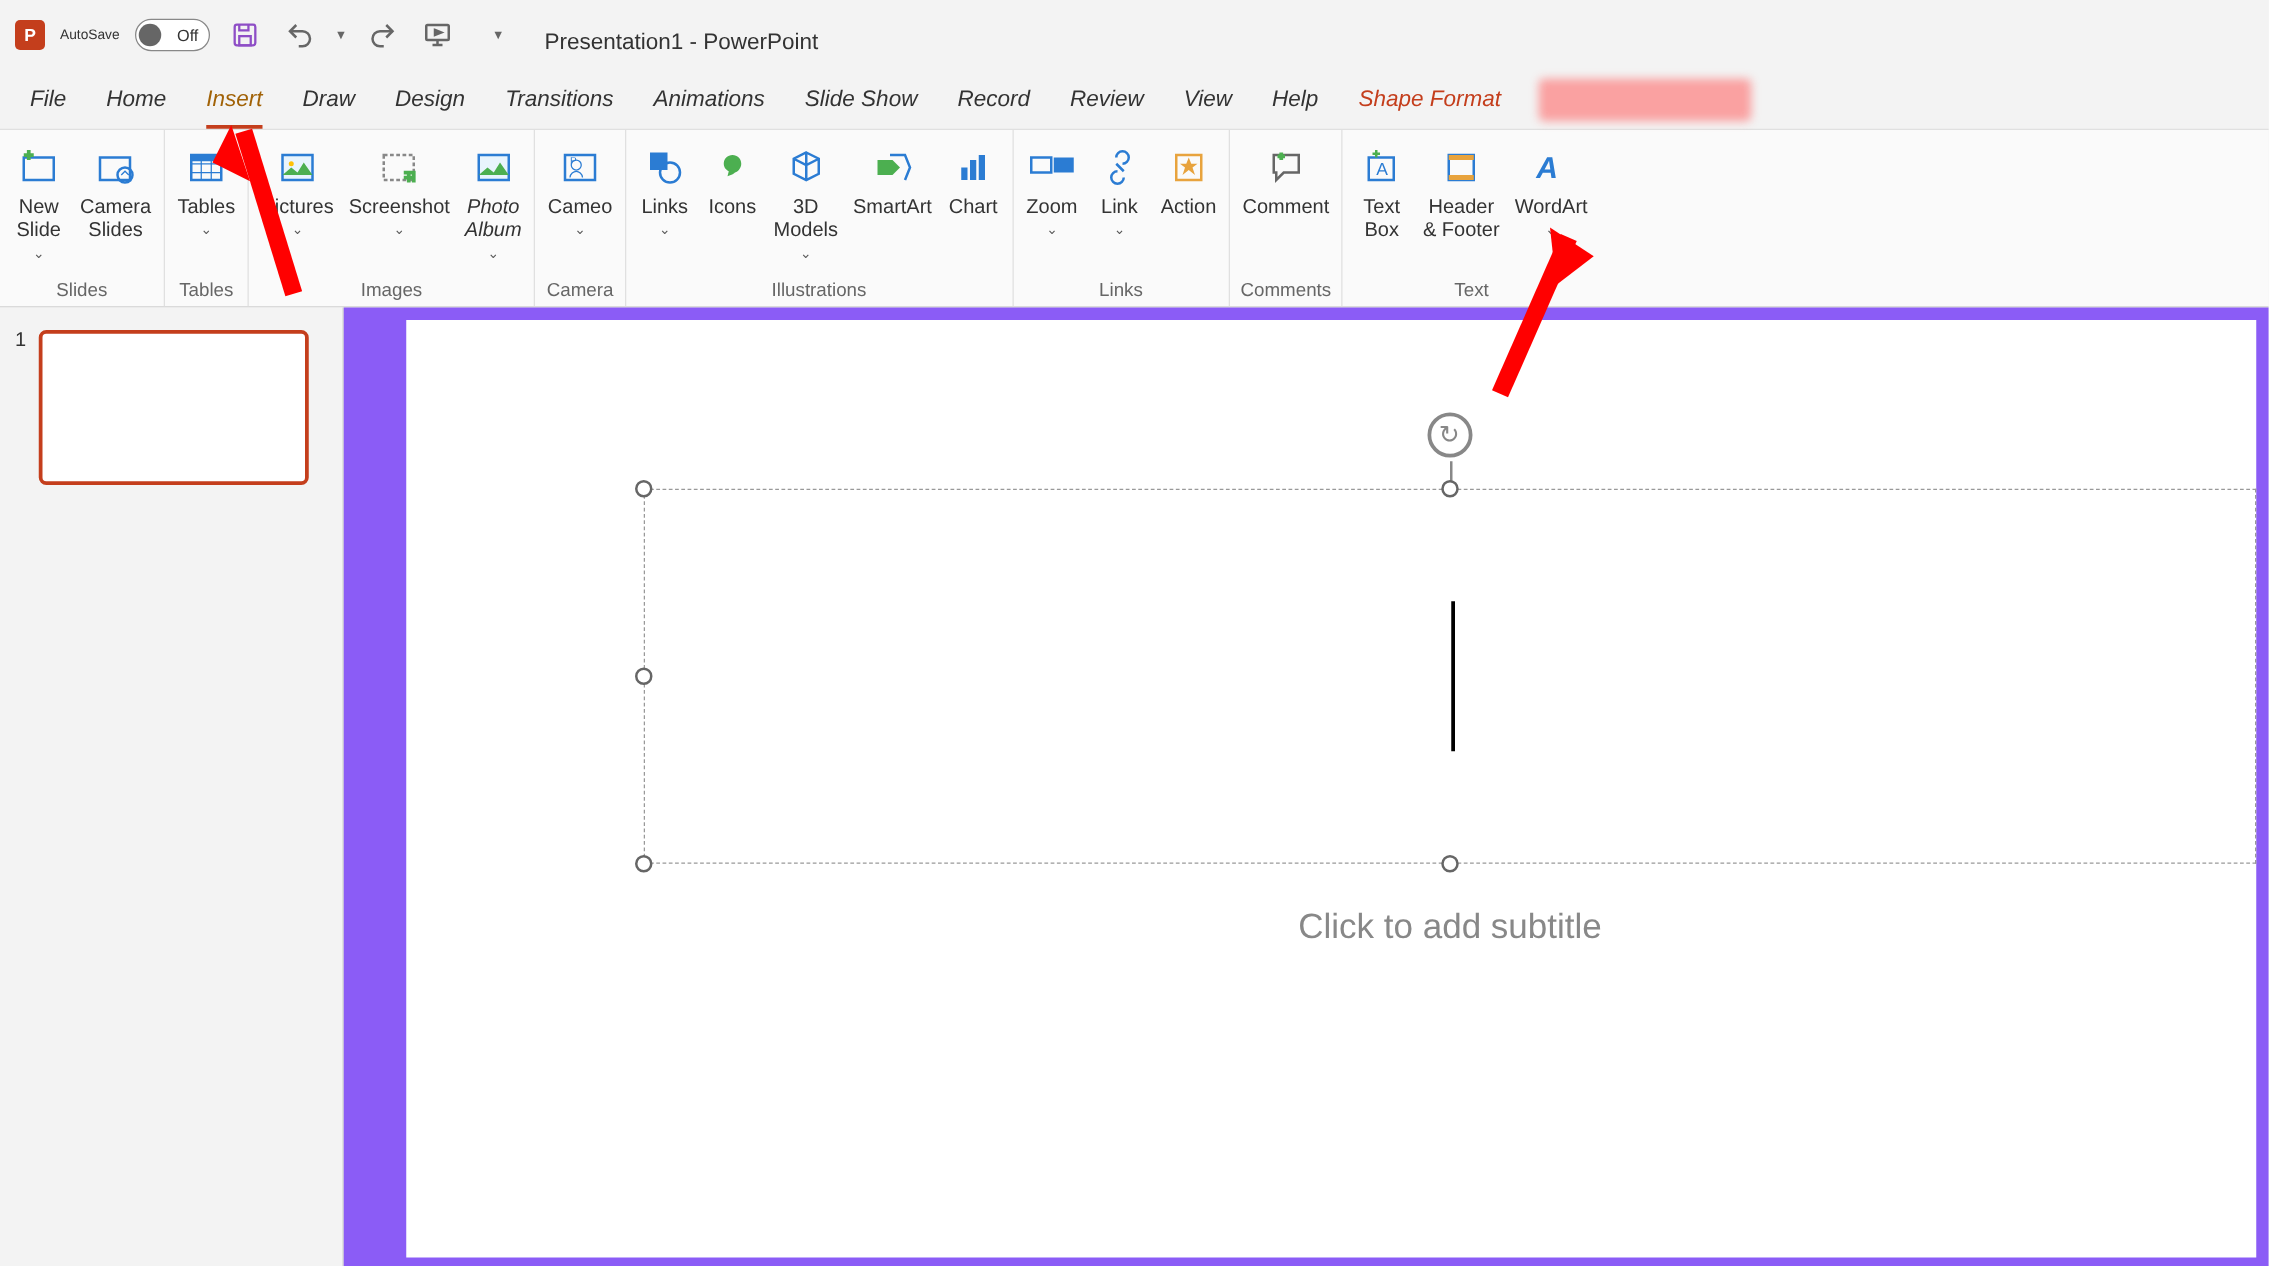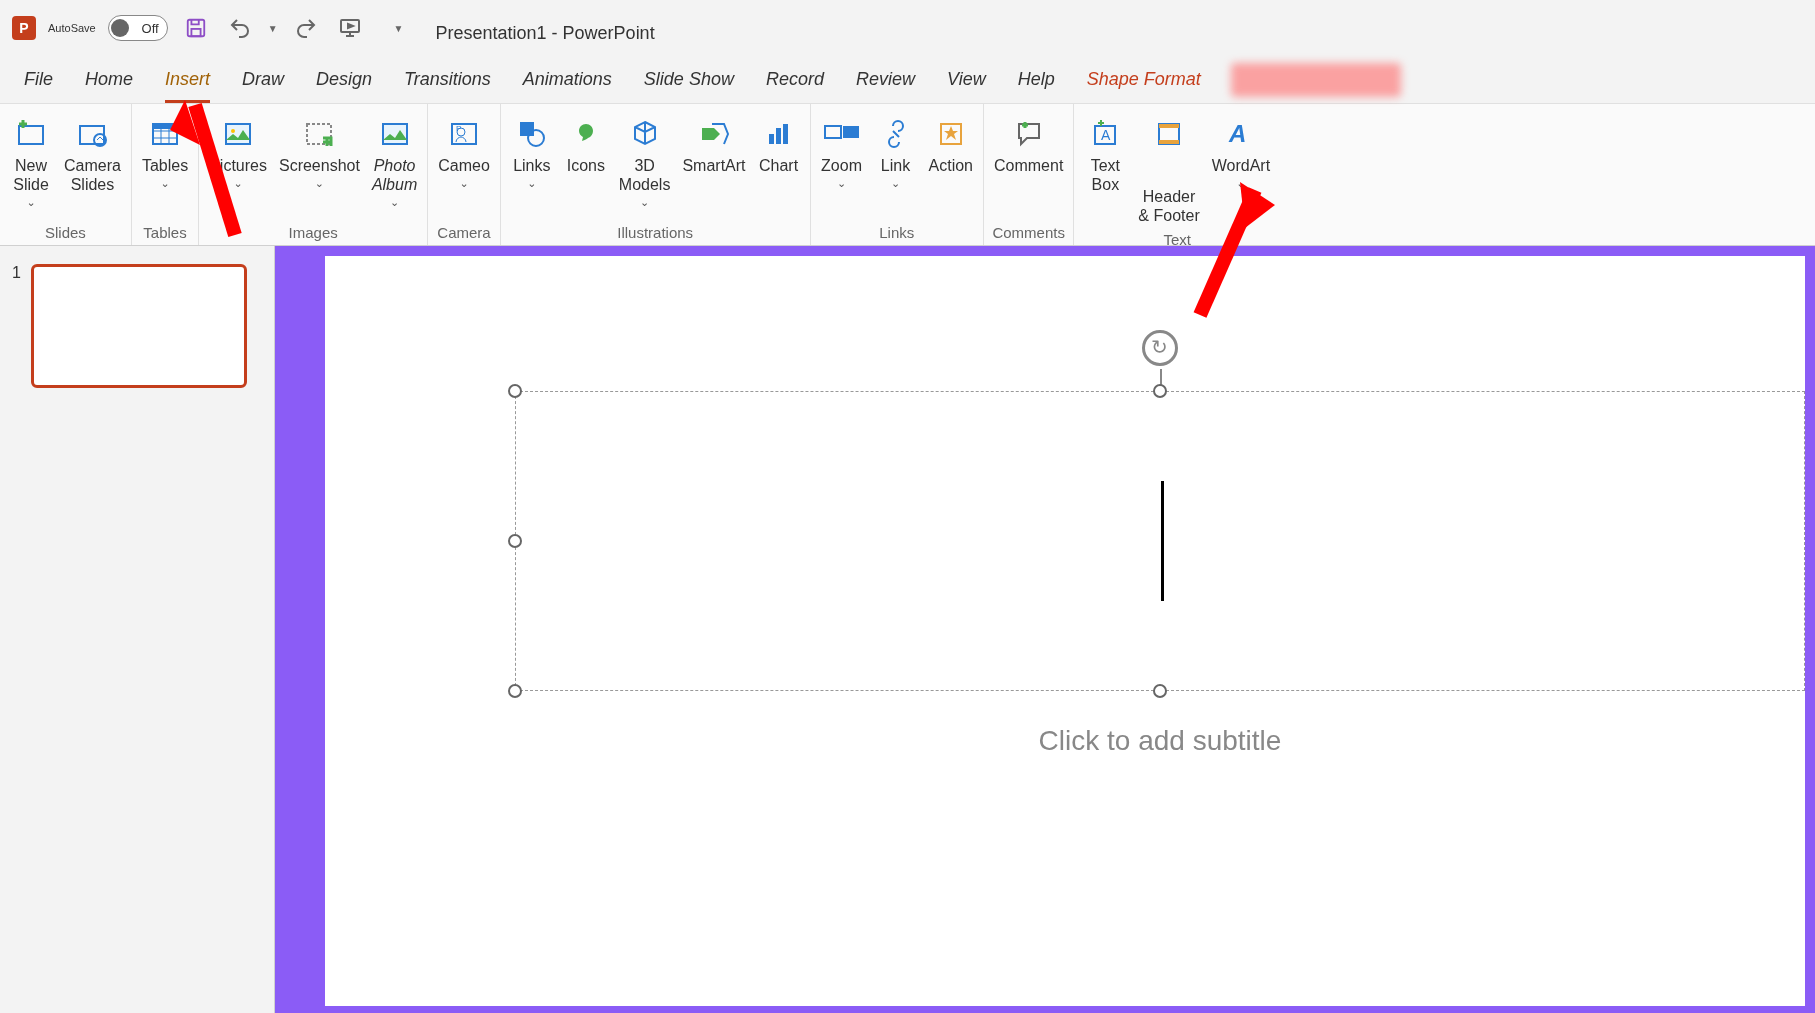--- a/index.html
+++ b/index.html
@@ -347,21 +347,21 @@
 Box</span>
       </div>
       <div class="rb-button">
         <div class="rb-icon">
             <svg width="32" height="32" viewBox="0 0 32 32">
               <rect x="6" y="6" width="20" height="20" fill="none" stroke="#2b7cd3" stroke-width="2"></rect>
               <rect x="6" y="6" width="20" height="4" fill="#e8a33d"></rect>
               <rect x="6" y="22" width="20" height="4" fill="#e8a33d"></rect>
             </svg>
           </div>
-        <span class="rb-label" style="white-space:pre-line;margin-top:31px;">Header
+        <span class="rb-label" style="white-space:pre-line;">Header
 &amp; Footer</span>
       </div>
       <div class="rb-button">
         <div class="rb-icon">
             <svg width="32" height="32" viewBox="0 0 32 32">
               <text x="4" y="24" font-size="24" fill="#2b7cd3" font-style="italic" font-weight="bold">A</text>
             </svg>
           </div>
         <span class="rb-label">WordArt</span>
           <span class="dropdown-arrow">⌄</span>

